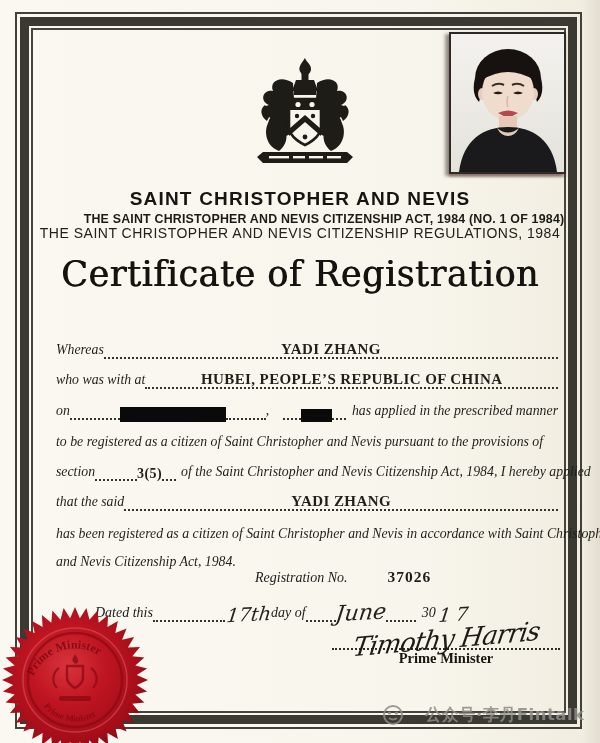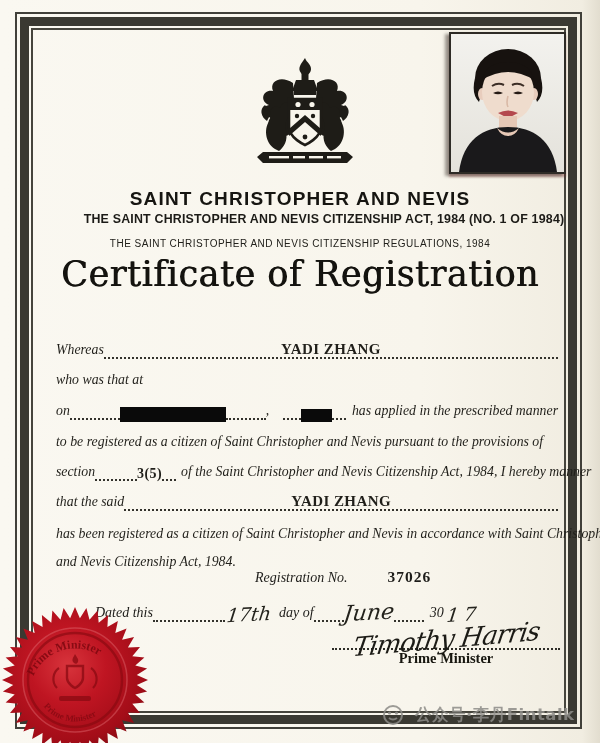--- a/index.html
+++ b/index.html
@@ -15,22 +15,22 @@
   
   .crest{position:absolute;left:253px;top:57px;width:104px;height:114px;}
   .photo{position:absolute;left:449px;top:32px;width:113px;height:138px;
     border:2px solid #2e2b26;background:#efede8;
     box-shadow:-4px 2px 3px rgba(40,30,25,.45),0 3px 2px rgba(110,30,25,.35);}
   .photo svg{display:block;}
   .country{position:absolute;top:188px;left:0;width:100%;text-align:center;
     font-family:"Liberation Sans",sans-serif;font-weight:bold;font-size:19px;letter-spacing:1.2px;color:#161511;}
   .actline{position:absolute;top:212px;left:0;width:100%;text-align:center;
     font-family:"Liberation Sans",sans-serif;font-weight:bold;font-size:12.4px;letter-spacing:.2px;color:#1c1b17;padding-left:24px;}
-  .regline{position:absolute;top:238px;left:0;width:100%;text-align:center;
-    font-family:"Liberation Sans",sans-serif;font-size:10px;letter-spacing:.5px;color:#22211c;}
+  .regline{position:absolute;top:225px;left:0;width:100%;text-align:center;
+    font-family:"Liberation Sans",sans-serif;font-size:14px;letter-spacing:.5px;color:#22211c;}
   .certtitle{position:absolute;top:254px;left:0;width:100%;text-align:center;
     font-family:"DejaVu Serif",serif;font-weight:normal;font-size:35px;color:#14130f;
     text-shadow:.7px 0 0 #14130f;letter-spacing:.5px;}
   
   .bodytext{position:absolute;left:56px;right:42px;top:328px;font-style:italic;font-size:13.8px;color:#201f1a;}
   .line{display:flex;align-items:flex-end;height:30.5px;white-space:nowrap;}
   .plain{height:30.5px;display:flex;align-items:flex-end;white-space:nowrap;}
   .lbl{flex:0 0 auto;padding-bottom:1px;}
   .fill{flex:1 1 auto;border-bottom:2px dotted #33322c;display:flex;justify-content:center;align-items:flex-end;}
   .fillw{flex:0 0 auto;border-bottom:2px dotted #33322c;}
@@ -44,21 +44,21 @@
   .dated{position:absolute;left:95px;right:60px;top:596px;display:flex;align-items:flex-end;font-style:italic;font-size:14px;height:26px;white-space:nowrap;}
   .hand{font-family:"DejaVu Serif",serif;font-style:italic;font-size:19px;color:#24231d;
     transform:skewX(-10deg) rotate(-3deg);position:relative;top:3px;}
   .sig{position:absolute;left:332px;top:614px;width:228px;text-align:center;}
   .signame{font-family:"DejaVu Serif",serif;font-style:italic;font-size:26px;color:#1c1b16;
     transform:rotate(-5deg) skewX(-14deg);display:inline-block;position:relative;top:10px;letter-spacing:-1px;}
   .sigline{border-bottom:2px dotted #2e2d27;height:2px;margin-top:2px;}
   .sigtitle{font-family:"Liberation Serif",serif;font-weight:bold;font-size:14.5px;margin-top:0;color:#17160f;}
   
   .seal{position:absolute;left:1px;top:606px;width:148px;height:148px;z-index:6;}
-  .watermark{position:absolute;left:383px;top:704px;z-index:7;display:flex;align-items:center;gap:12px;
+  .watermark{position:absolute;left:383px;top:704px;z-index:7;display:flex;align-items:center;gap:22px;
     color:#8d8c88;opacity:.85;font-family:"DejaVu Sans",sans-serif;font-weight:bold;font-size:16.5px;letter-spacing:.5px;}
 </style>
 </head>
 <body>
 
 <div class="f1">
   <div class="f2">
     <div class="f3"></div>
   </div>
 </div>
@@ -145,62 +145,65 @@
 <div class="certtitle">Certificate of Registration</div>
 
 <div class="bodytext">
   <div class="line">
     <span class="lbl">Whereas</span>
     <span class="fill">
         <span class="ins">YADI  ZHANG</span>
       </span>
   </div>
   <div class="line">
-    <span class="lbl">who was that at</span>
+    <span class="lbl">who was with at</span>
+    <span class="fill">
+        <span class="ins">HUBEI, PEOPLE’S REPUBLIC OF CHINA</span>
+      </span>
   </div>
   <div class="line">
     <span class="lbl">on</span>
     <span class="fillw" style="width:50px"></span>
     <span class="redact r1"></span>
     <span class="fillw" style="width:40px"></span>
     <span class="lbl">,</span>
     <span style="width:16px"></span>
     <span class="fillw" style="width:18px"></span>
     <span class="redact r2"></span>
     <span class="fillw" style="width:14px;margin-right:6px"></span>
     <span class="lbl">has applied in the prescribed manner</span>
   </div>
   <div class="plain">to be registered as a citizen of Saint Christopher and Nevis  pursuant to the provisions of</div>
   <div class="line">
     <span class="lbl">section</span>
     <span class="fillw" style="width:42px"></span>
     <span class="ins" style="font-size:14px">3(5)</span>
     <span class="fillw" style="width:14px;margin-right:5px"></span>
-    <span class="lbl">of the  Saint Christopher and Nevis  Citizenship Act, 1984, I hereby manner</span>
+    <span class="lbl">of the  Saint Christopher and Nevis  Citizenship Act, 1984, I hereby applied</span>
   </div>
   <div class="line">
     <span class="lbl">that the said</span>
     <span class="fill">
         <span class="ins">YADI  ZHANG</span>
       </span>
   </div>
   <div class="plain">has been registered as a citizen of Saint Christopher and Nevis in accordance with Saint Christopher</div>
   <div class="plain" style="height:28px">and Nevis Citizenship Act, 1984.</div>
 </div>
 
 <div class="regno">
   <span>Registration No.</span>
   <span class="num">37026</span>
 </div>
 
 <div class="dated">
   <span class="lbl">Dated this</span>
   <span class="fillw" style="width:72px;margin-right:2px"></span>
   <span class="hand">17th</span>
-  <span class="lbl" style="margin-left:8px">day of</span>
+  <span class="lbl" style="">day of</span>
   <span class="fillw" style="width:30px"></span>
   <span class="hand" style="font-size:22px">June</span>
   <span class="fillw" style="width:30px;margin-right:6px"></span>
   <span class="lbl">30</span>
   <span class="hand" style="letter-spacing:5px;margin-left:3px">17</span>
 </div>
 
 <div class="sig">
   <span class="signame">Timothy Harris</span>
   <div class="sigline"></div>

